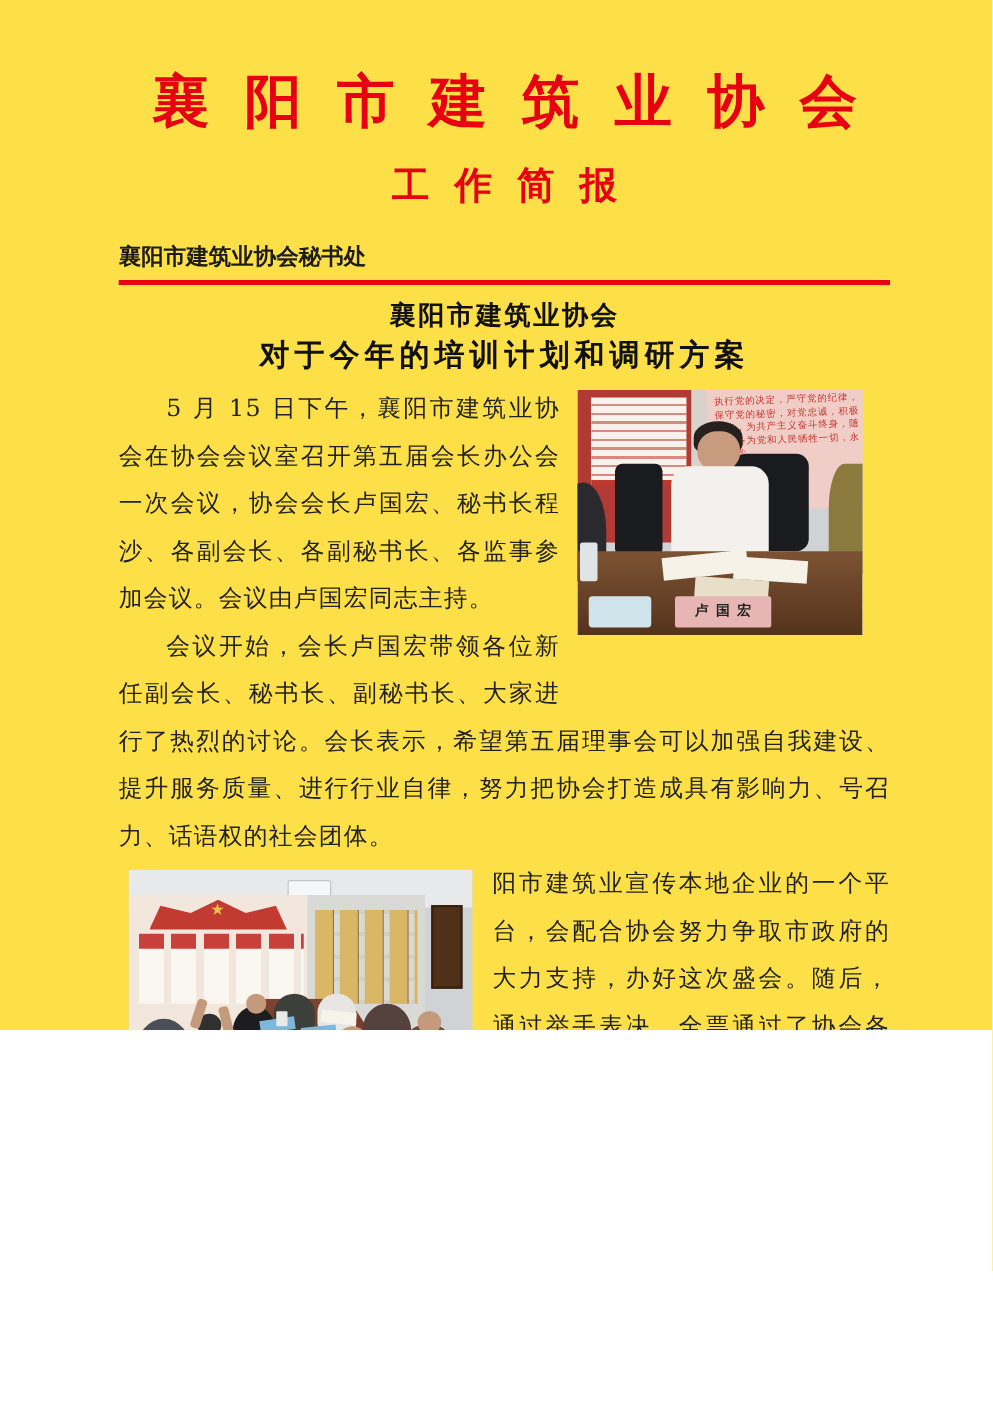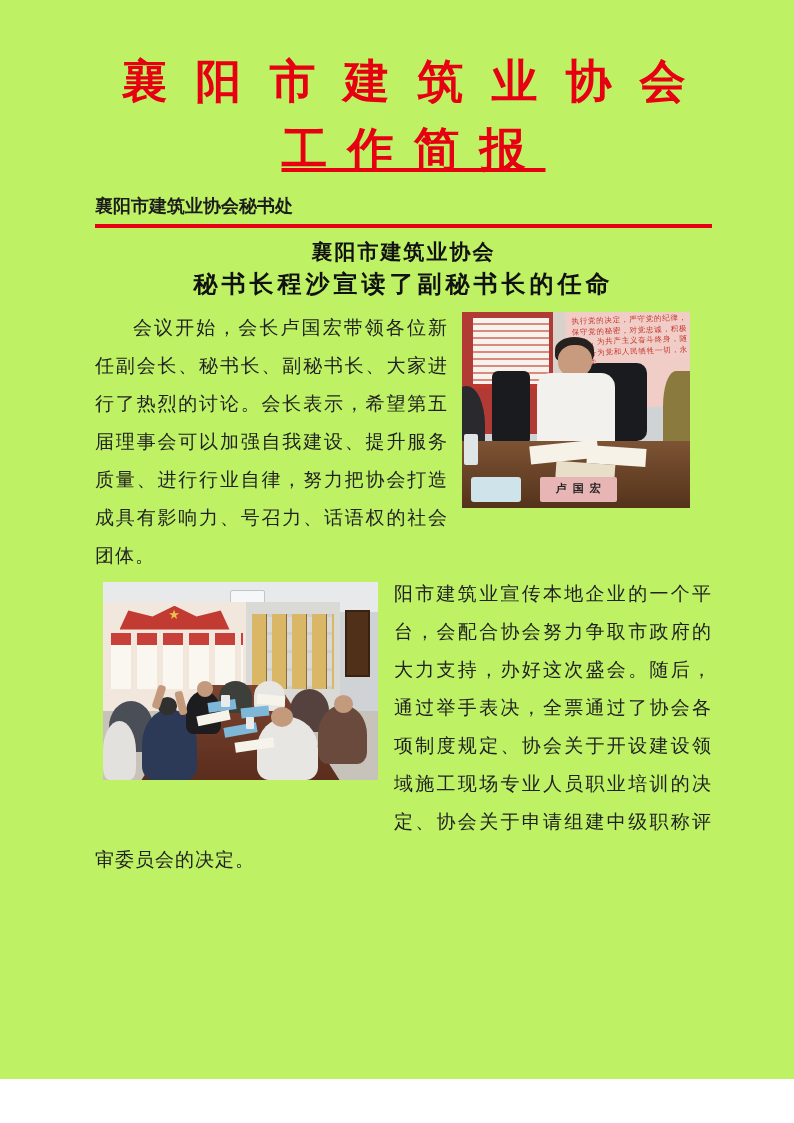--- a/index.html
+++ b/index.html
@@ -1,33 +1,33 @@
 <!DOCTYPE html>
 <html style="--accent: #e60012;"><head>
 <meta charset="utf-8">
 <style>
   :root{ --accent:#e60012; }
   html,body{margin:0;padding:0;background:#ffffff;}
   .page{
     position:relative;
-    width:794px;height:1079px;
+    width:794px;height:824px;
     margin:0 auto;
-    background:#bef264;
+    background:#fde047;
     overflow:hidden;
     font-family:"DejaVu Serif","Liberation Serif",serif;
     color:#1c1c1c;
   }
   .content{position:absolute;left:95px;top:0;width:617px;}
 
   
   .masthead-title{display:block;text-align:center;white-space:nowrap;
     color:var(--accent);font-weight:bold;}
   .t1{margin-top:52px;font-size:46px;line-height:58px;}
   .t1 span{letter-spacing:28px;margin-right:-28px;}
-  .t2{margin-top:10px;font-size:46px;line-height:58px;text-decoration:underline;}
+  .t2{margin-top:10px;font-size:30px;line-height:58px;}
   .t2 span{letter-spacing:20px;margin-right:-20px;}
   .mast-meta{display:flex;justify-content:space-between;align-items:baseline;
     margin-top:16px;font-size:18px;line-height:24px;}
   .issuer{font-weight:bold;text-align:center;}
   .issue-date{font-weight:normal;}
   .red-rule{height:4px;background:var(--accent);margin-top:6px;border:none;}
 
   
   .headline{ text-align:center;font-weight:bold;color:#111;}
   .h1l{margin-top:10px;font-size:21px;line-height:28px;letter-spacing:2px;}
@@ -136,21 +136,21 @@
     </div>
     <div class="masthead-title t2">
       <span>工作简报</span>
     </div>
     <div class="mast-meta">
       <span class="issuer">襄阳市建筑业协会秘书处</span>
     </div>
     <div class="red-rule"></div>
 
     <div class="headline h1l">襄阳市建筑业协会</div>
-    <div class="headline h2l">秘书长程沙宣读了副秘书长的任命</div>
+    <div class="headline h2l">对于今年的培训计划和调研方案</div>
 
     <div class="body-text">
 
       <div class="ph ph-right">
         <div class="p1-walltop"></div>
         <div class="p1-wallred"></div>
         <div class="p1-poster"></div>
         <div class="p1-pillar"></div>
         <div class="p1-banner">
           <span>执行党的决定，严守党的纪律，保守党的秘密，对党忠诚，积极工作，为共产主义奋斗终身，随时准备为党和人民牺牲一切，永不叛党。</span>
@@ -165,20 +165,21 @@
         <div class="p1-table"></div>
         <div class="p1-paper pa"></div>
         <div class="p1-paper pb"></div>
         <div class="p1-cup"></div>
         <div class="p1-tissue"></div>
         <div class="p1-plate">
           <span>卢国宏</span>
         </div>
       </div>
 
+      <p class="para">5 月 15 日下午，襄阳市建筑业协会在协会会议室召开第五届会长办公会一次会议，协会会长卢国宏、秘书长程沙、各副会长、各副秘书长、各监事参加会议。会议由卢国宏同志主持。</p>
       <p class="para">会议开始，会长卢国宏带领各位新任副会长、秘书长、副秘书长、大家进行了热烈的讨论。会长表示，希望第五届理事会可以加强自我建设、提升服务质量、进行行业自律，努力把协会打造成具有影响力、号召力、话语权的社会团体。</p>
 
       <div class="ph ph-left">
         <div class="p2-ceiling"></div>
         <div class="p2-projector"></div>
         <div class="p2-wallL"></div>
         <div class="p2-crest"></div>
         <div class="p2-star">★</div>
         <div class="p2-posterrow"></div>
         <div class="p2-posterhead"></div>

